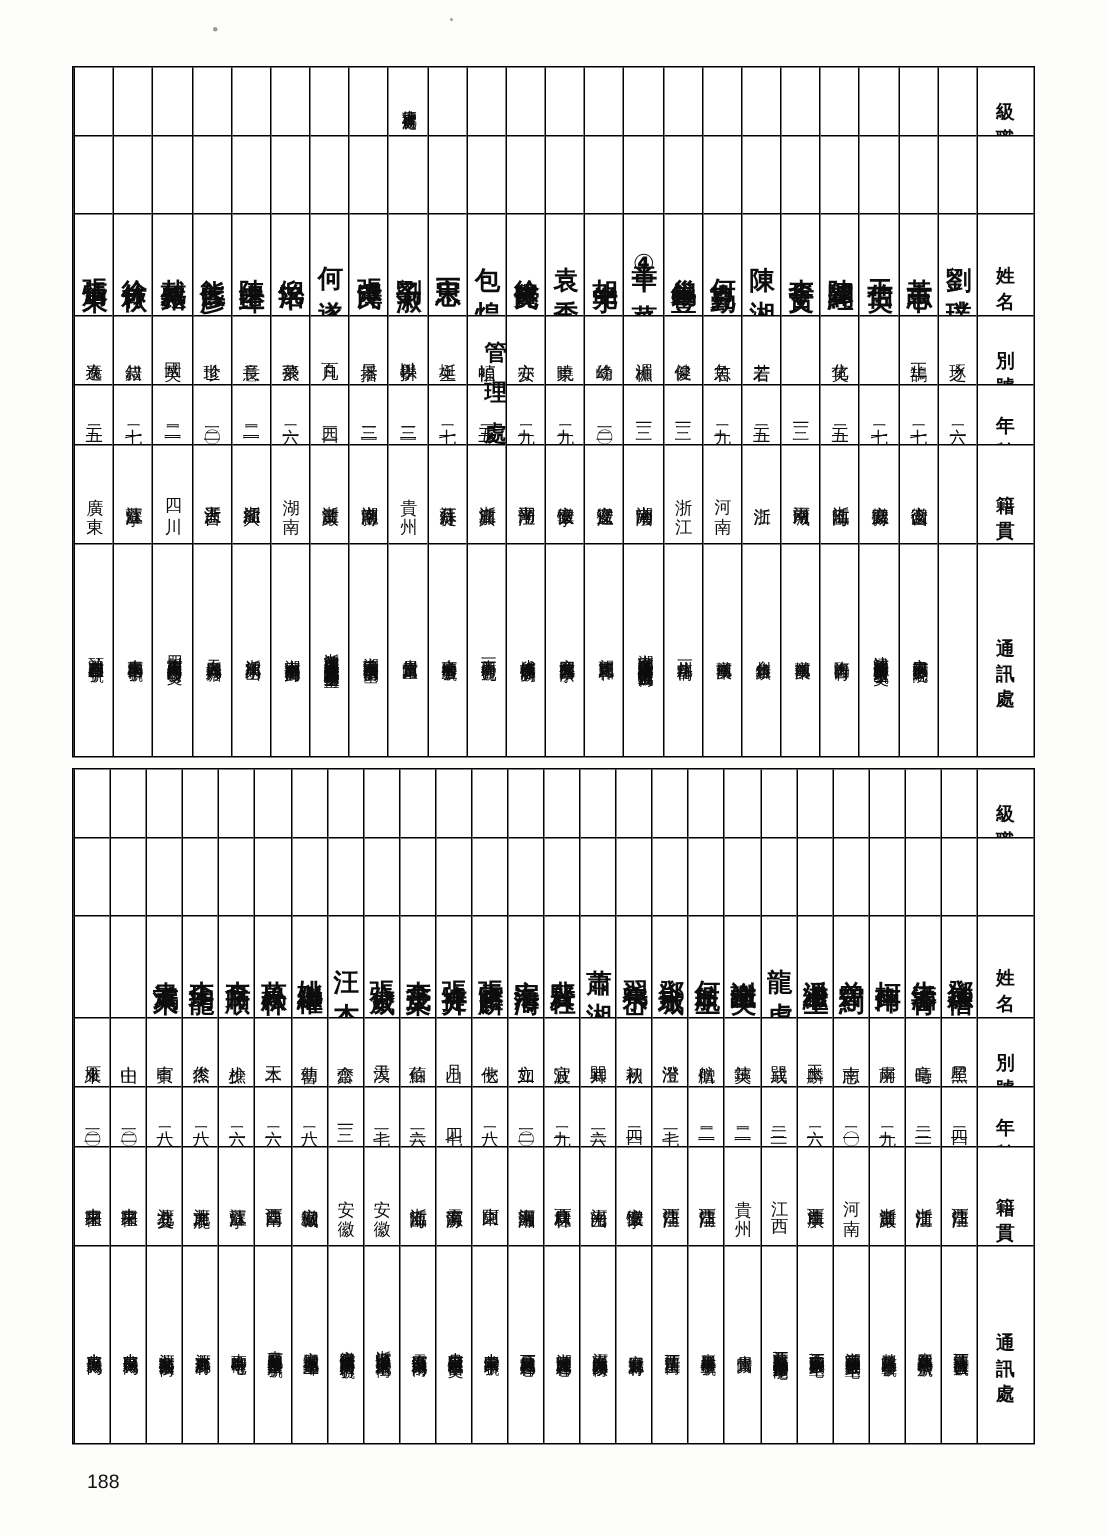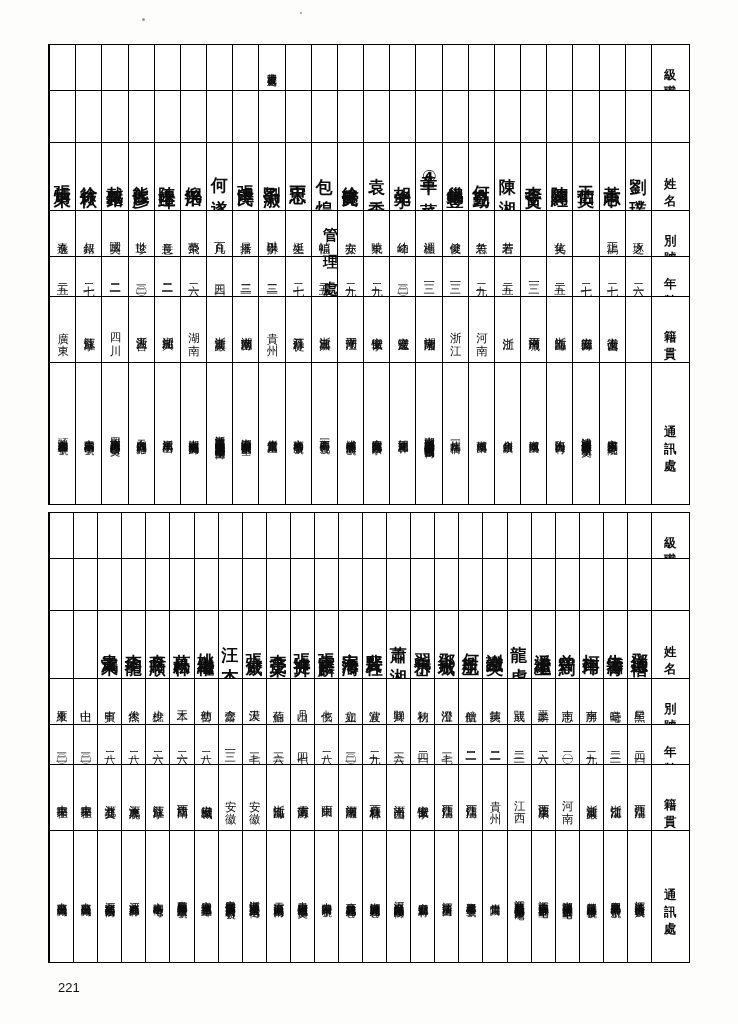--- a/index.html
+++ b/index.html
@@ -1290,14 +1290,14 @@
         <div class="cell r-addr">
           <span class="v v-addr">山東荏平縣城內</span>
         </div>
       </div>
     </div>
 
   <div class="special-note" id="note-guanlichu">管
 理
 處</div>
 
-  <div class="page-number">221</div>
+  <div class="page-number">188</div>
 </div>
 
 </body></html>

